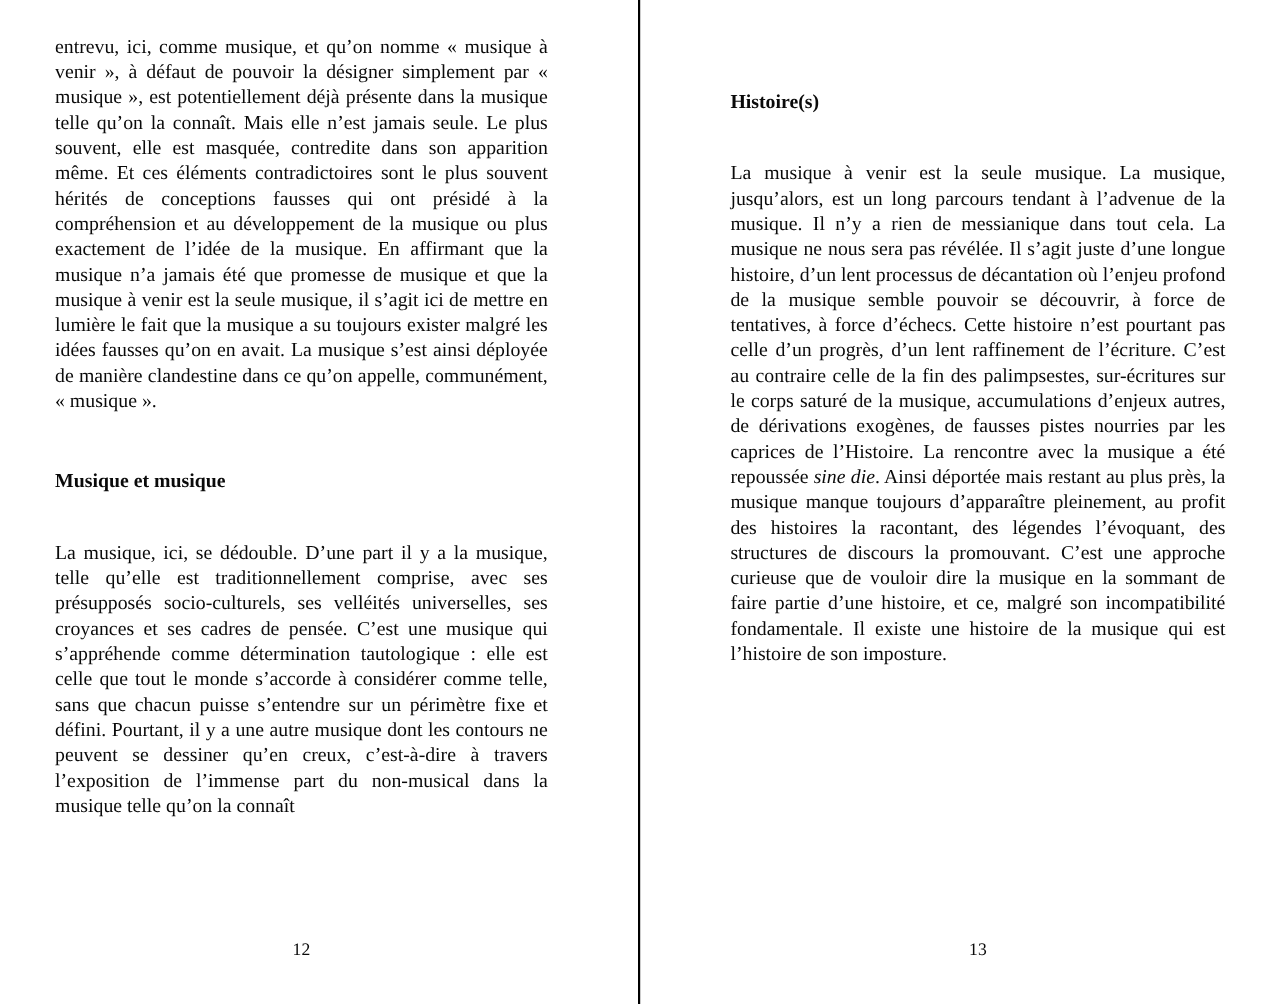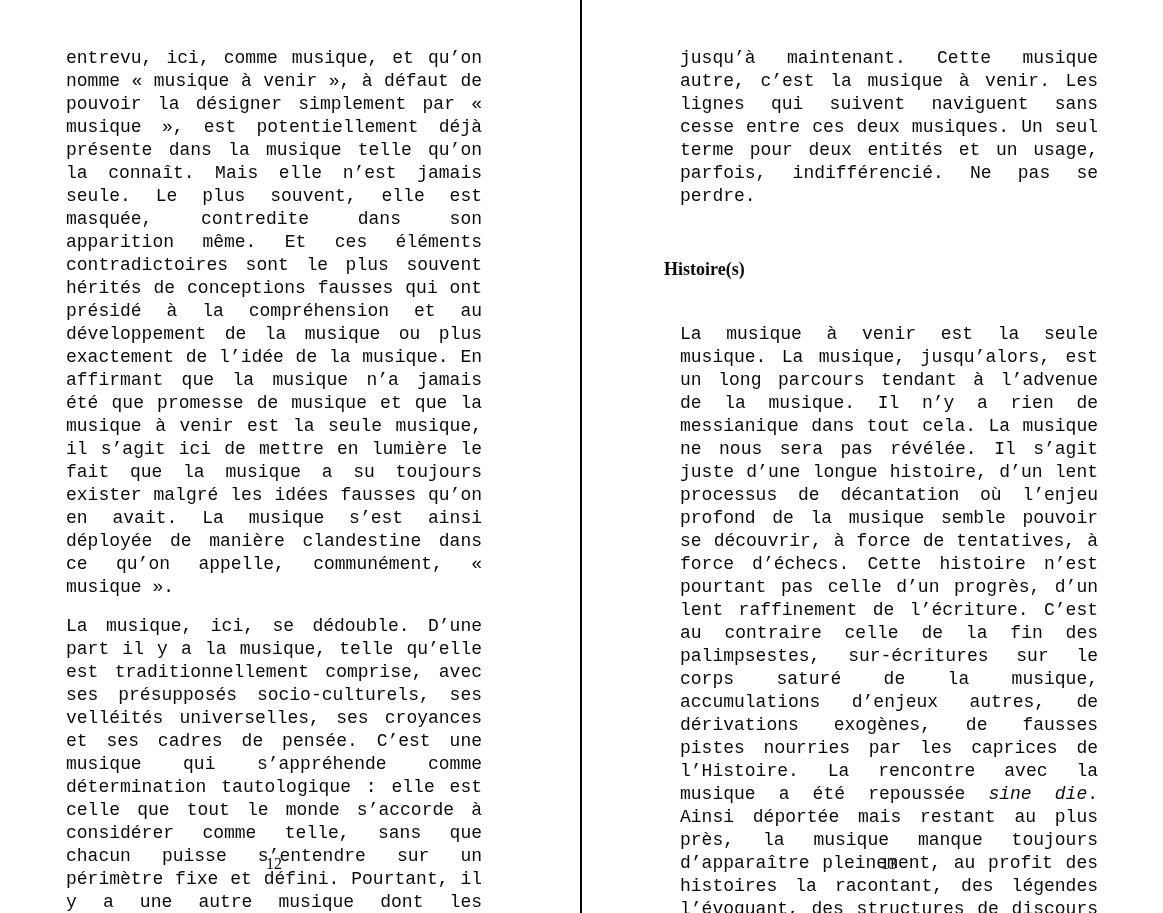--- a/index.html
+++ b/index.html
@@ -34,23 +34,22 @@
     background: #000000;
   }
   .text-block {
     position: absolute;
     top: 31px;
     text-align: justify;
   }
   .page-left  .text-block { left: 50px; width: 448px; }
   .page-right .text-block { left: 81px; width: 450px; }
   .para {
-    margin: 16px;
+    margin: 0;
     text-align: justify;
-    font-family: Liberation Mono, monospace;
   }
   .section-heading {
     margin: 50px 0 42px 0;
     font-size: 18px;
     font-weight: bold;
     text-align: left;
     line-height: 23px;
   }
   .italic { font-style: italic; }
   .page-number {
@@ -63,29 +62,29 @@
   .page-right .page-number { left: 81px; width: 450px; }
 </style>
 </head>
 <body>
 
 <div class="spread">
 
   <div class="page page-left">
     <div class="text-block">
       <p class="para">entrevu, ici, comme musique, et qu’on nomme « musique à venir », à défaut de pouvoir la désigner simplement par « musique », est potentiellement déjà présente dans la musique telle qu’on la connaît. Mais elle n’est jamais seule. Le plus souvent, elle est masquée, contredite dans son apparition même. Et ces éléments contradictoires sont le plus souvent hérités de conceptions fausses qui ont présidé à la compréhension et au développement de la musique ou plus exactement de l’idée de la musique. En affirmant que la musique n’a jamais été que promesse de musique et que la musique à venir est la seule musique, il s’agit ici de mettre en lumière le fait que la musique a su toujours exister malgré les idées fausses qu’on en avait. La musique s’est ainsi déployée de manière clandestine dans ce qu’on appelle, communément, « musique ».</p>
+      <h2 class="section-heading">Musique et musique</h2>
       <p class="para">La musique, ici, se dédouble. D’une part il y a la musique, telle qu’elle est traditionnellement comprise, avec ses présupposés socio-culturels, ses velléités universelles, ses croyances et ses cadres de pensée. C’est une musique qui s’appréhende comme détermination tautologique : elle est celle que tout le monde s’accorde à considérer comme telle, sans que chacun puisse s’entendre sur un périmètre fixe et défini. Pourtant, il y a une autre musique dont les contours ne peuvent se dessiner qu’en creux, c’est-à-dire à travers l’exposition de l’immense part du non-musical dans la musique telle qu’on la connaît</p>
     </div>
     <div class="page-number">12</div>
   </div>
 
   <div class="divider"></div>
 
   <div class="page page-right">
     <div class="text-block">
-      <p class="para">jusqu’à maintenant. Cette musique autre, c’est la musique à venir. Les lignes qui suivent naviguent sans cesse entre ces deux musiques. Un seul terme pour deux entités et un usage, parfois, indifférencié. Ne pas se perdre.</p>
       <h2 class="section-heading">Histoire(s)</h2>
       <p class="para"><span>La musique à venir est la seule musique. La musique, jusqu’alors, est un long parcours tendant à l’advenue de la musique. Il n’y a rien de messianique dans tout cela. La musique ne nous sera pas révélée. Il s’agit juste d’une longue histoire, d’un lent processus de décantation où l’enjeu profond de la musique semble pouvoir se découvrir, à force de tentatives, à force d’échecs. Cette histoire n’est pourtant pas celle d’un progrès, d’un lent raffinement de l’écriture. C’est au contraire celle de la fin des palimpsestes, sur-écritures sur le corps saturé de la musique, accumulations d’enjeux autres, de dérivations exogènes, de fausses pistes nourries par les caprices de l’Histoire. La rencontre avec la musique a été repoussée </span><span class="italic">sine die</span><span>. Ainsi déportée mais restant au plus près, la musique manque toujours d’apparaître pleinement, au profit des histoires la racontant, des légendes l’évoquant, des structures de discours la promouvant. C’est une approche curieuse que de vouloir dire la musique en la sommant de faire partie d’une histoire, et ce, malgré son incompatibilité fondamentale. Il existe une histoire de la musique qui est l’histoire de son imposture.</span></p>
     </div>
     <div class="page-number">13</div>
   </div>
 
 </div>
 
 </body></html>

